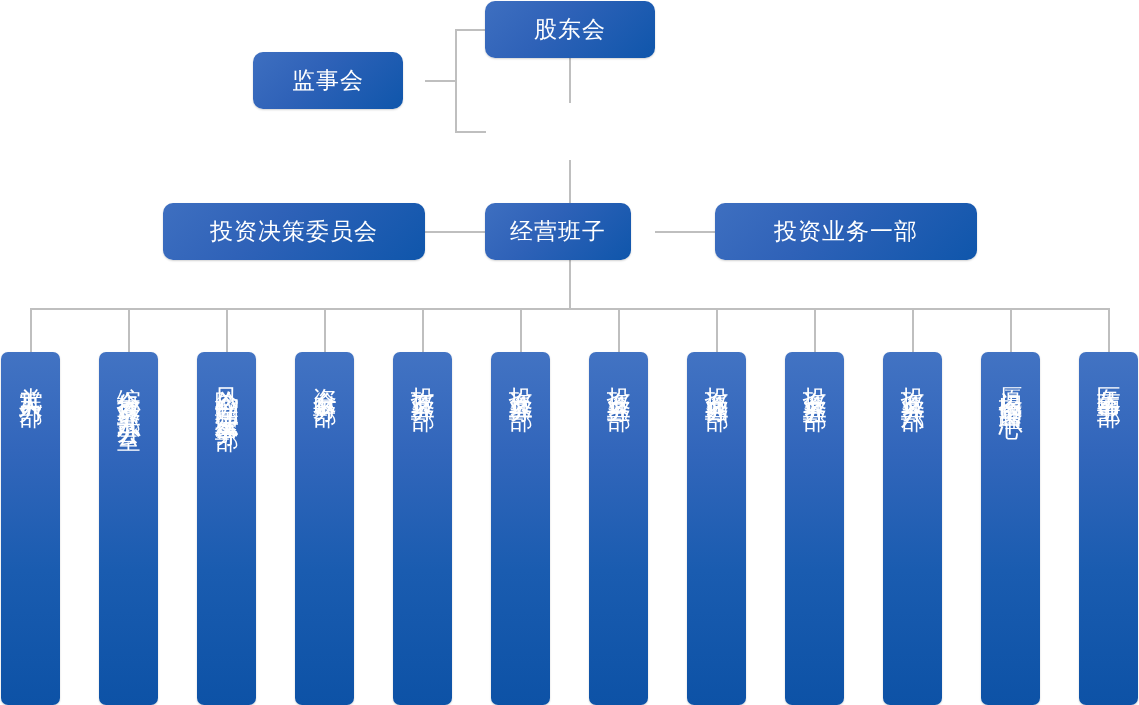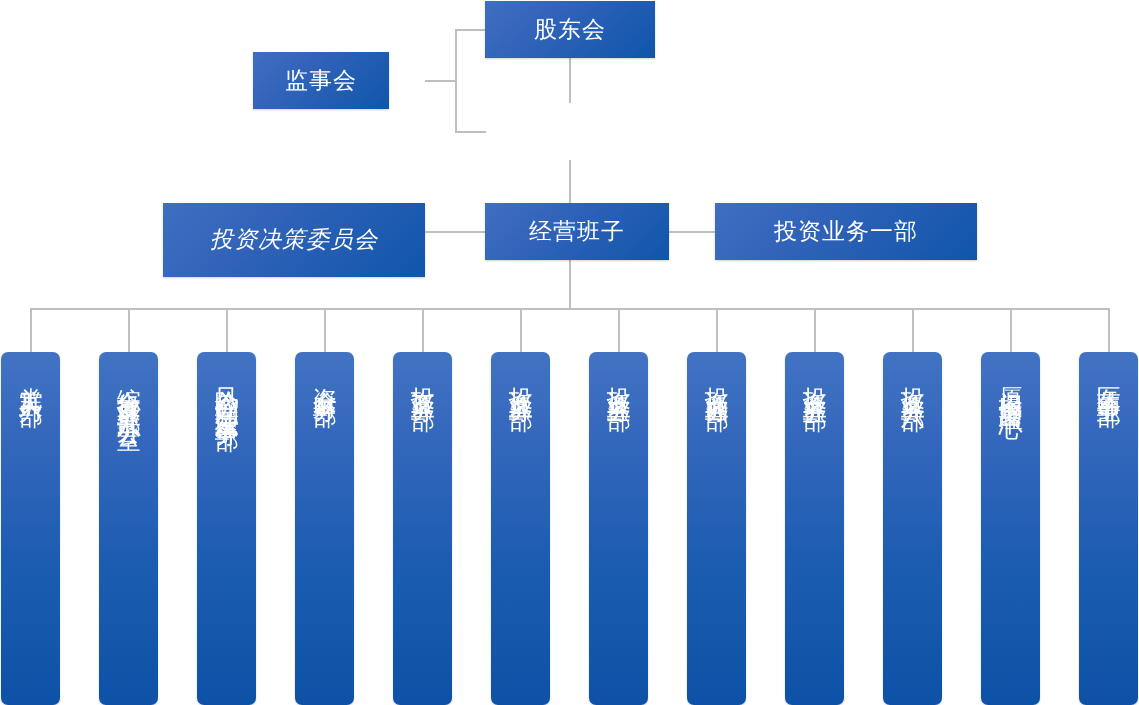--- a/index.html
+++ b/index.html
@@ -26,21 +26,21 @@
     position: absolute;
     background: #bfbfbf;
   }
   .line.h { height: 2px; }
   .line.v { width: 2px; }
 
   
   .node {
     position: absolute;
     box-sizing: border-box;
-    border-radius: 0;
+    border-radius: 10px;
     color: #ffffff;
     display: flex;
     align-items: center;
     justify-content: center;
     text-align: center;
     background: linear-gradient(135deg, #3e6fc0 0%, #2f62b8 40%, #0f56ab 100%);
     box-shadow: 0 1px 2px rgba(0,0,0,0.18);
     letter-spacing: 1px;
     line-height: 1.1;
     user-select: none;
@@ -100,26 +100,26 @@
   <div class="line v" style="left:520px;  top:308px; height:45px;"></div>
   <div class="line v" style="left:618px;  top:308px; height:45px;"></div>
   <div class="line v" style="left:716px;  top:308px; height:45px;"></div>
   <div class="line v" style="left:814px;  top:308px; height:45px;"></div>
   <div class="line v" style="left:912px;  top:308px; height:45px;"></div>
   <div class="line v" style="left:1010px; top:308px; height:45px;"></div>
   <div class="line v" style="left:1108px; top:308px; height:45px;"></div>
 
   <div class="node top-level" style="left:485px; top:1px; width:170px; height:57px;">股东会</div>
 
-  <div class="node top-level" style="left:253px; top:52px; width:136px; height:57px;">监事会</div>
+  <div class="node top-level" style="left:253px; top:52px; width:150px; height:57px;">监事会</div>
 
 
-  <div class="node top-level" style="left:163px; top:203px; width:262px; height:74px;font-style:italic;">投资决策委员会</div>
+  <div class="node top-level" style="left:163px; top:203px; width:262px; height:57px;">投资决策委员会</div>
 
-  <div class="node top-level" style="left:485px; top:203px; width:184px; height:57px;">经营班子</div>
+  <div class="node top-level" style="left:485px; top:203px; width:146px; height:57px;">经营班子</div>
 
   <div class="node top-level" style="left:715px; top:203px; width:262px; height:57px;">投资业务一部</div>
 
   <div class="node vert" style="left:1px; top:352px; width:59px; height:353px;">
     <span class="vtext">党群人力部</span>
   </div>
 
   <div class="node vert" style="left:99px; top:352px; width:59px; height:353px;">
     <span class="vtext">综合投资业务部（办公室）</span>
   </div>

